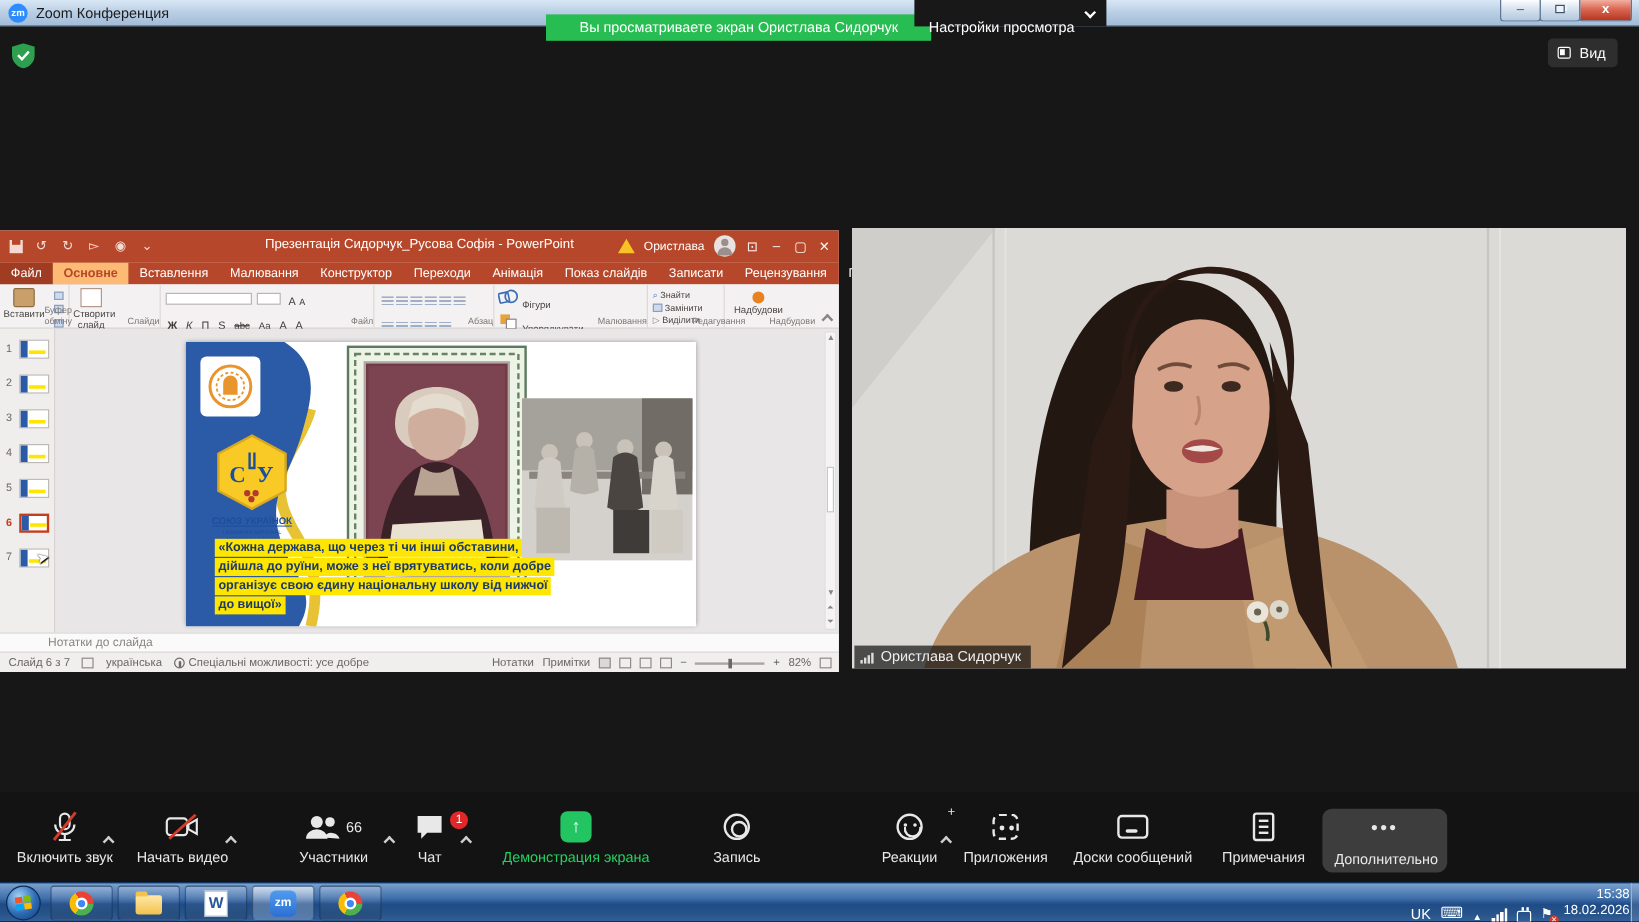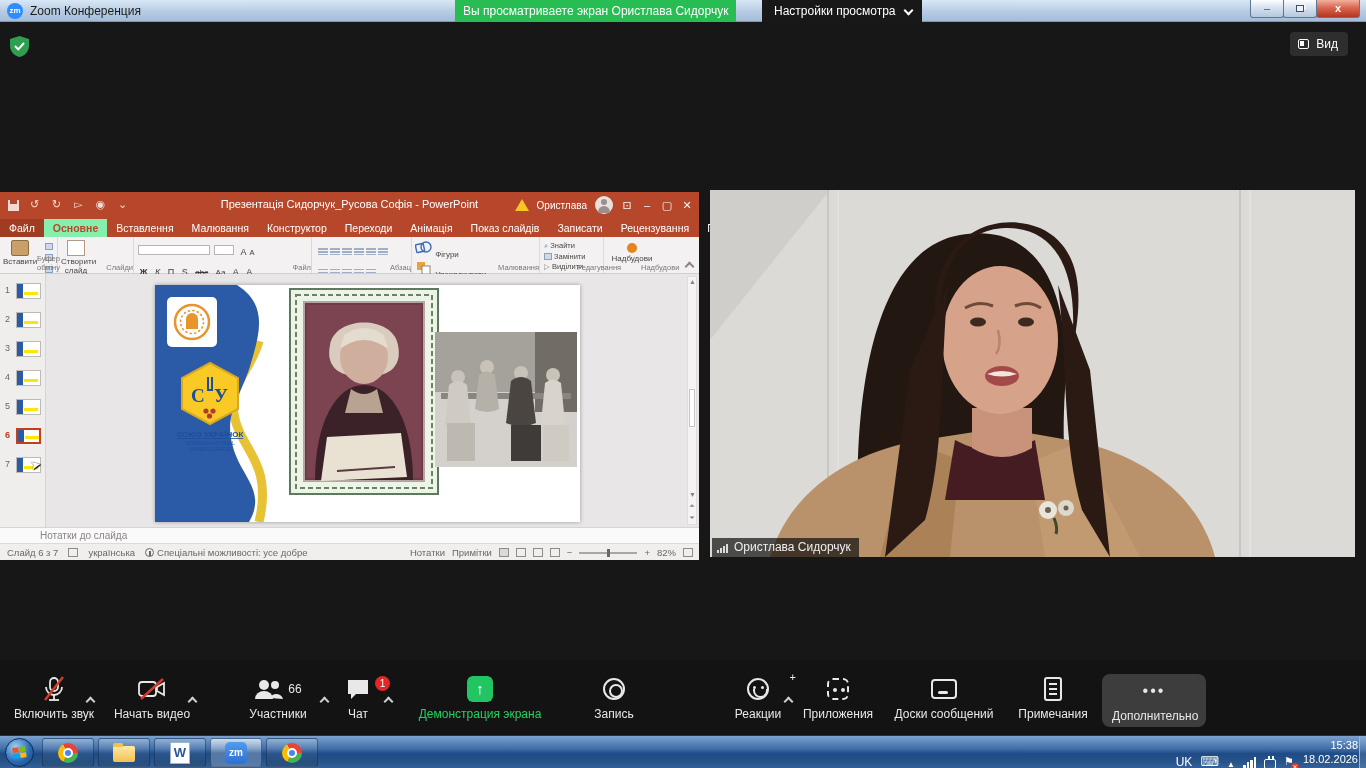--- a/index.html
+++ b/index.html
@@ -6,23 +6,23 @@
   html,body { width:1366px; height:768px; overflow:hidden; background:#171717;
               font-family:"Liberation Sans","DejaVu Sans",sans-serif; }
   #stage { position:relative; width:1366px; height:768px; background:#171717; }
 
   
   .ztitle { position:absolute; left:0; top:0; width:1366px; height:22px;
             background:linear-gradient(#d9e7f5,#b9cee4 50%,#a3bcd8); border-bottom:1px solid #7f98b5; }
   .zm-ico { position:absolute; left:7px; top:3px; width:16px; height:16px; border-radius:50%;
             background:#2d8cff; color:#fff; font-size:8px; font-weight:bold; text-align:center; line-height:16px; }
   .ztitle-text { position:absolute; left:30px; top:4px; font-size:12px; color:#1c1c1c; }
-  .share-banner { position:absolute; left:455px; top:0; height:22px; padding:0 8px;
+  .share-banner { position:absolute; left:455px; top:12px; height:22px; padding:0 28px;
                   background:#27bd52; color:#fff; font-size:12px; line-height:22px; }
-  .view-settings { position:absolute; left:762px; top:0; height:22px; padding:0 26px 0 12px;
+  .view-settings { position:absolute; left:762px; top:0; height:22px; padding:12px 26px 0 12px;
                    background:#181818; color:#fff; font-size:12px; line-height:22px; }
   .chev-down { position:absolute; right:10px; top:7px; width:7px; height:7px;
                border-right:2px solid #fff; border-bottom:2px solid #fff; transform:rotate(45deg); }
   .wcontrols { position:absolute; right:6px; top:0; display:flex; }
   .w7btn { width:34px; height:18px; border:1px solid #5f7792; border-top:none;
            background:linear-gradient(#fdfeff,#d6e2ef 45%,#b4c8dd); color:#3a506b; font-size:11px;
            text-align:center; line-height:16px; border-radius:0 0 3px 3px; margin-left:-1px; }
   .w7btn.close { width:44px; background:linear-gradient(#f3b0a0,#da6752 45%,#b5351f); color:#fff; font-weight:bold; }
 
   
@@ -43,21 +43,21 @@
   .ppt-tright { position:absolute; right:6px; top:4px; display:flex; align-items:center; gap:8px; color:#fff; font-size:11px; }
   .warn { width:0; height:0; border-left:7px solid transparent; border-right:7px solid transparent; border-bottom:12px solid #f7c325; position:relative; }
   .avatar { width:18px; height:18px; border-radius:50%; background:#e8e1df; position:relative; }
   .avatar::before { content:""; position:absolute; left:6px; top:3px; width:6px; height:6px; border-radius:50%; background:#9a8f8c; }
   .avatar::after { content:""; position:absolute; left:3px; top:10px; width:12px; height:7px; border-radius:6px 6px 0 0; background:#9a8f8c; }
   .ppt-wbtn { width:12px; text-align:center; opacity:.95; }
 
   .tabrow { position:absolute; left:0; top:27px; width:699px; height:18px; background:#b7472a; display:flex; align-items:stretch; }
   .tab { color:#fff; font-size:10.5px; padding:0 9px; line-height:18px; white-space:nowrap; }
   .tab.file { background:#a03c22; }
-  .tab.active { background:#86efac; color:#b7472a; font-weight:bold; }
+  .tab.active { background:#fdba74; color:#b7472a; font-weight:bold; }
   .bulb { width:12px; margin:3px 0 0 6px; height:12px; border:1.5px solid #fff; border-radius:50%; position:relative; }
   .bulb::after { content:""; position:absolute; left:3px; top:10px; width:3px; height:3px; background:#fff; }
   .share-btn { margin-left:auto; margin-right:4px; align-self:center; background:#fbeae4; color:#8f361d;
                font-size:10.5px; border-radius:2px; padding:1px 7px; white-space:nowrap; }
 
   .ribbon { position:absolute; left:0; top:45px; width:699px; height:37px; background:#f3f1f1;
             border-bottom:1px solid #d2cecd; display:flex; }
   .rgroup { position:relative; border-right:1px solid #ddd9d8; height:100%; padding-top:2px; }
   .rlabel { position:absolute; bottom:1px; left:0; right:0; text-align:right; font-size:7.5px; color:#7d7876;margin-left:37px; }
   .bigbtn { display:inline-block; vertical-align:top; text-align:center; font-size:8px; color:#4a4644; padding:0 3px; }
@@ -421,20 +421,26 @@
             <path d="M294,100 q9,-8 18,0 l4,40 q-13,6 -26,0 Z" fill="#cfcbc4"></path>
             <path d="M324,90 q8,-7 16,0 l4,34 q-12,6 -24,0 Z" fill="#b5b0a8"></path>
             <path d="M356,96 q10,-8 20,0 l5,42 q-15,7 -30,0 Z" fill="#4a4541"></path>
             <path d="M390,98 q8,-7 16,0 l4,40 q-12,6 -24,0 Z" fill="#d8d4cc"></path>
             <rect x="292" y="138" width="28" height="38" fill="#bdb8b0"></rect>
             <rect x="356" y="140" width="30" height="36" fill="#3f3b38"></rect>
             <rect x="388" y="140" width="26" height="36" fill="#cfcac2"></rect>
           </g>
         </svg>
 
+        <div class="quote">
+          <div class="qline">«Кожна держава, що через ті чи інші обставини,</div>
+          <div class="qline">дійшла до руїни, може з неї врятуватись, коли добре</div>
+          <div class="qline">організує свою єдину національну школу від нижчої</div>
+          <div class="qline">до вищої»</div>
+        </div>
       </div>
 
       <div class="vscroll">
         <span class="vs-el" style="top:1px;">▲</span>
         <span class="vs-thumb"></span>
         <span class="vs-el" style="bottom:26px;">▼</span>
         <span class="vs-el" style="bottom:14px;">⏶</span>
         <span class="vs-el" style="bottom:2px;">⏷</span>
       </div>
     </div>

